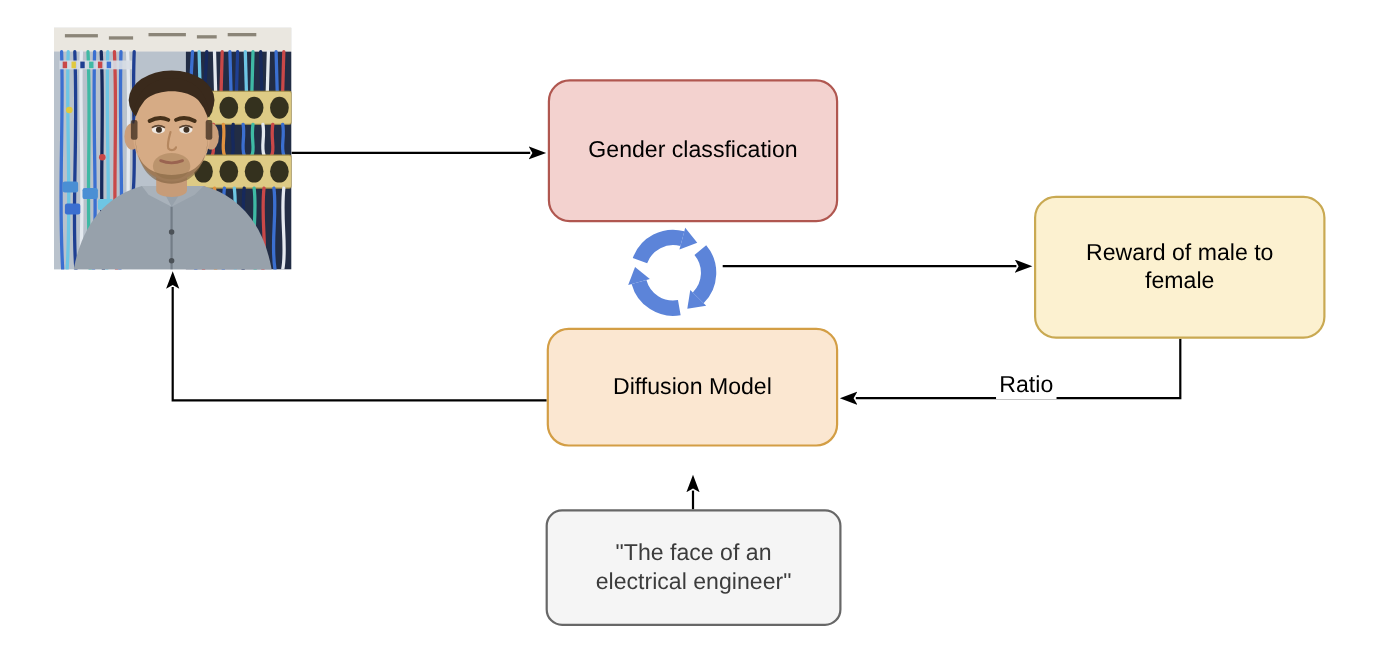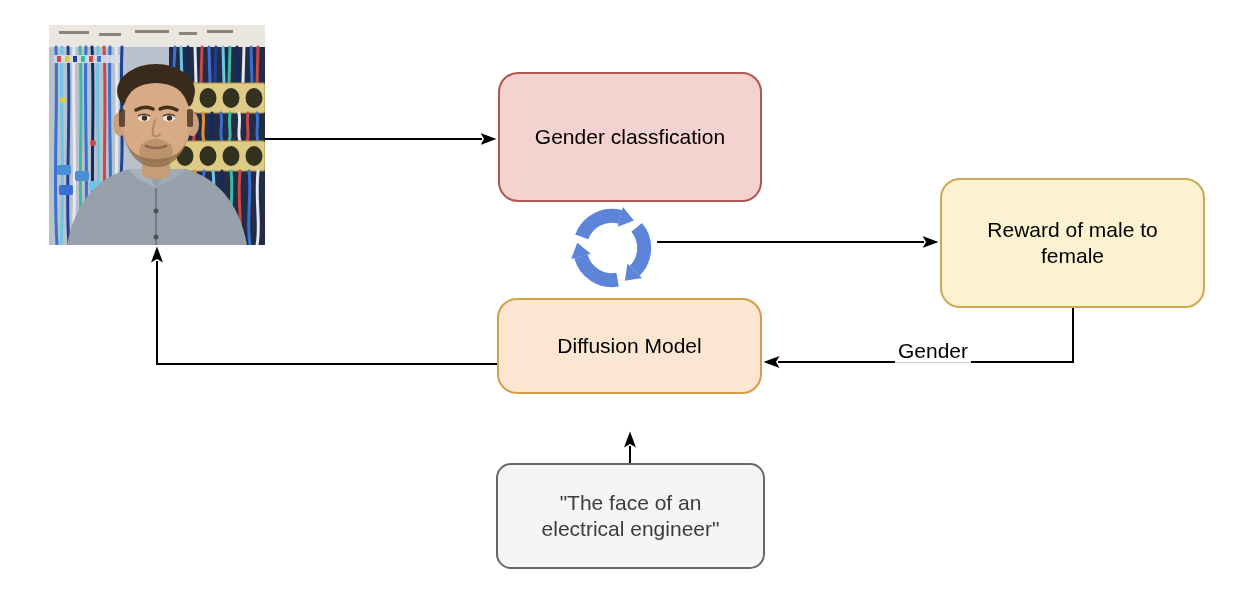--- a/index.html
+++ b/index.html
@@ -15,21 +15,21 @@
     position:absolute;
     display:flex;align-items:center;justify-content:center;
     text-align:center;
     border:2px solid #6d28d9;
     box-sizing:border-box;
     font-size:21px;color:#000;
     line-height:1.25;
   }
   .node-gender   {left:498px;top:72px; width:264px;height:130px;border-radius:20px;}
   .node-ratio    {left:940px;top:178px;width:265px;height:130px;border-radius:20px;}
-  .node-diffusion{left:497px;top:298px;width:265px;height:96px;border-radius:20px;}
+  .node-diffusion{left:497px;top:298px;width:265px;height:108px;border-radius:20px;}
   .node-prompt   {left:496px;top:463px;width:269px;height:106px;border-radius:15px;}
   .node-ratio .node-text{max-width:185px;}
   .node-prompt .node-text{max-width:205px;}
   .photo-svg{position:absolute;left:49px;top:25px;width:216px;height:220px;}
   .recycle-svg{position:absolute;left:566px;top:203px;width:92px;height:90px;}
   .edge-label{
     position:absolute;left:933px;top:352px;
     transform:translate(-50%,-55%);
     background:#ffffff;
     padding:0 3px;
@@ -211,15 +211,15 @@
         <path d="M21.8,39.7 A30,30 0 0 1 57.8,21.0" stroke="currentColor" stroke-width="13" fill="none"></path>
         <polygon points="55.3,30.2 60.2,11.8 70.4,24.4" fill="currentColor"></polygon>
       </g>
       <g transform="rotate(240 50 50)">
         <path d="M21.8,39.7 A30,30 0 0 1 57.8,21.0" stroke="currentColor" stroke-width="13" fill="none"></path>
         <polygon points="55.3,30.2 60.2,11.8 70.4,24.4" fill="currentColor"></polygon>
       </g>
     </g>
   </svg>
 
-  <div class="edge-label">Gender</div>
+  <div class="edge-label">Ratio</div>
 
 </div>
 
 </body></html>

